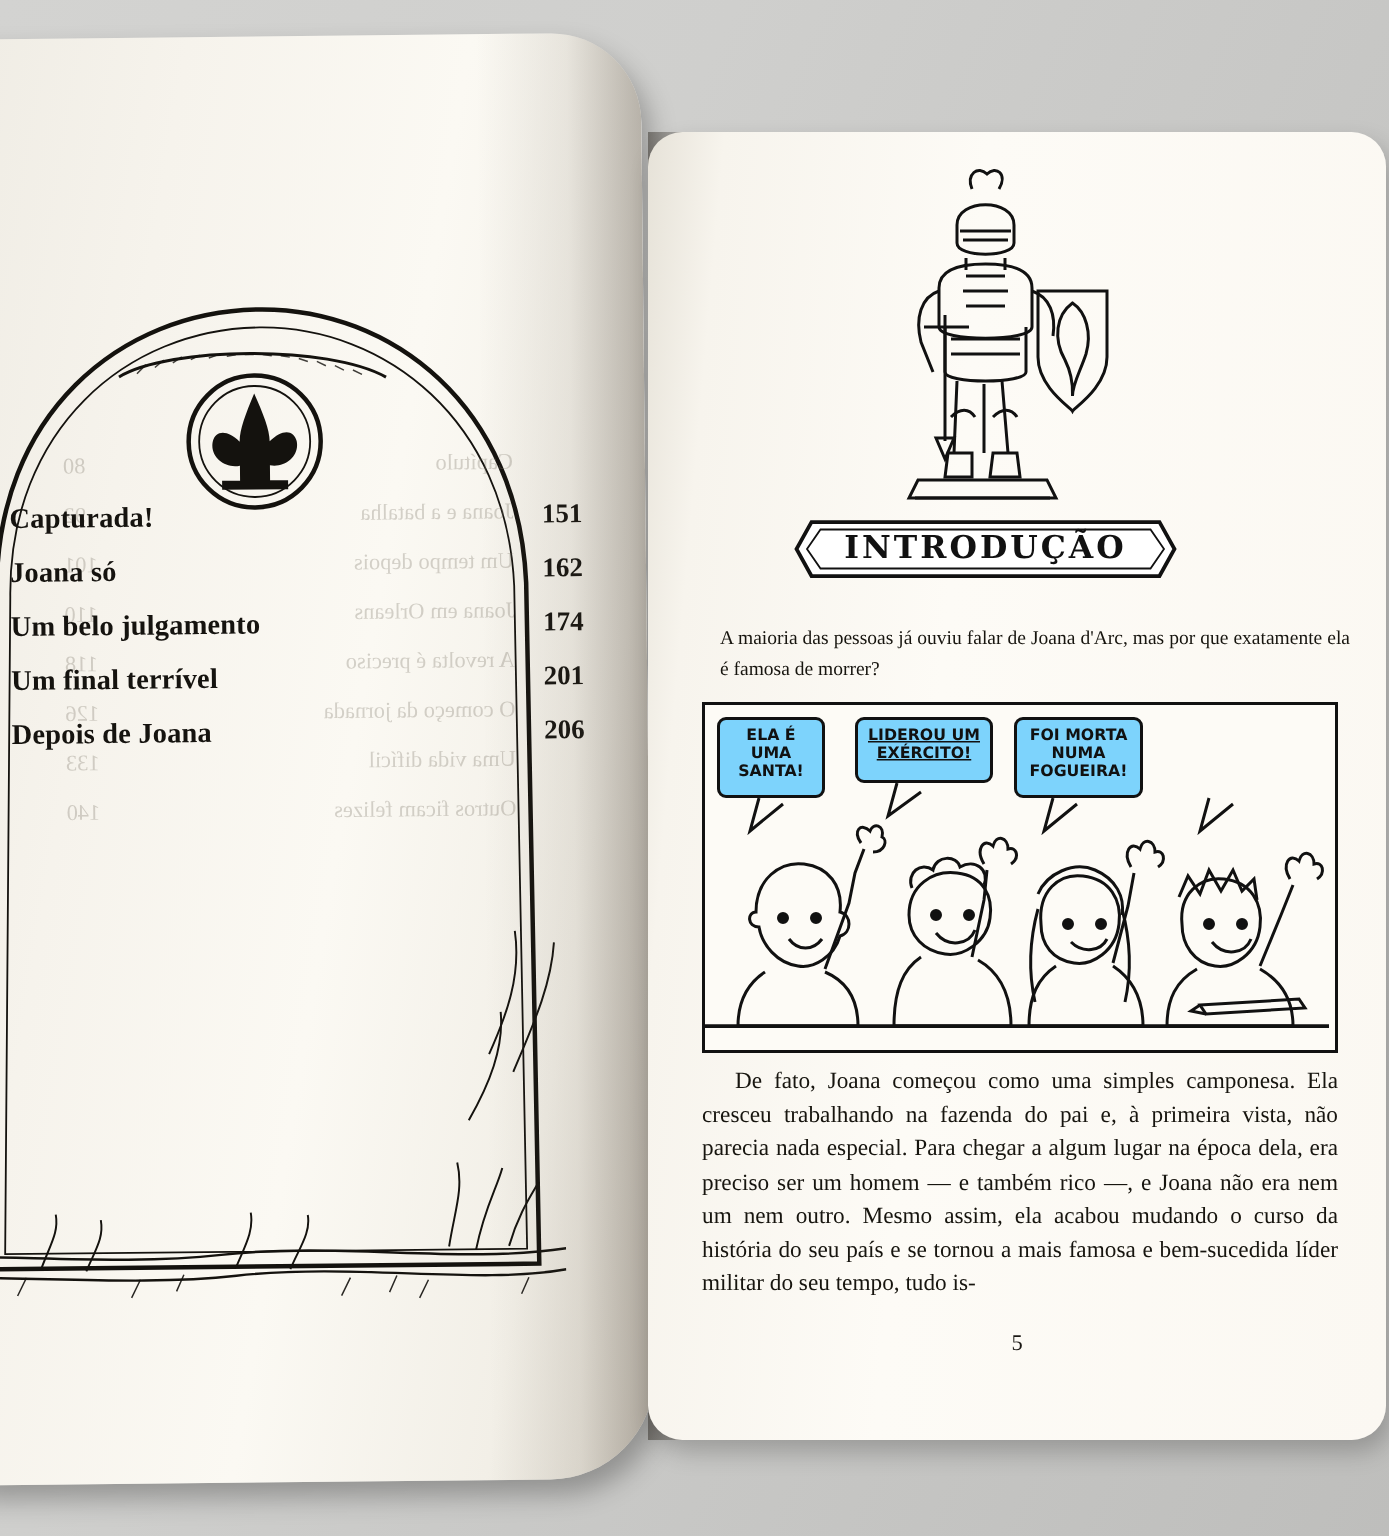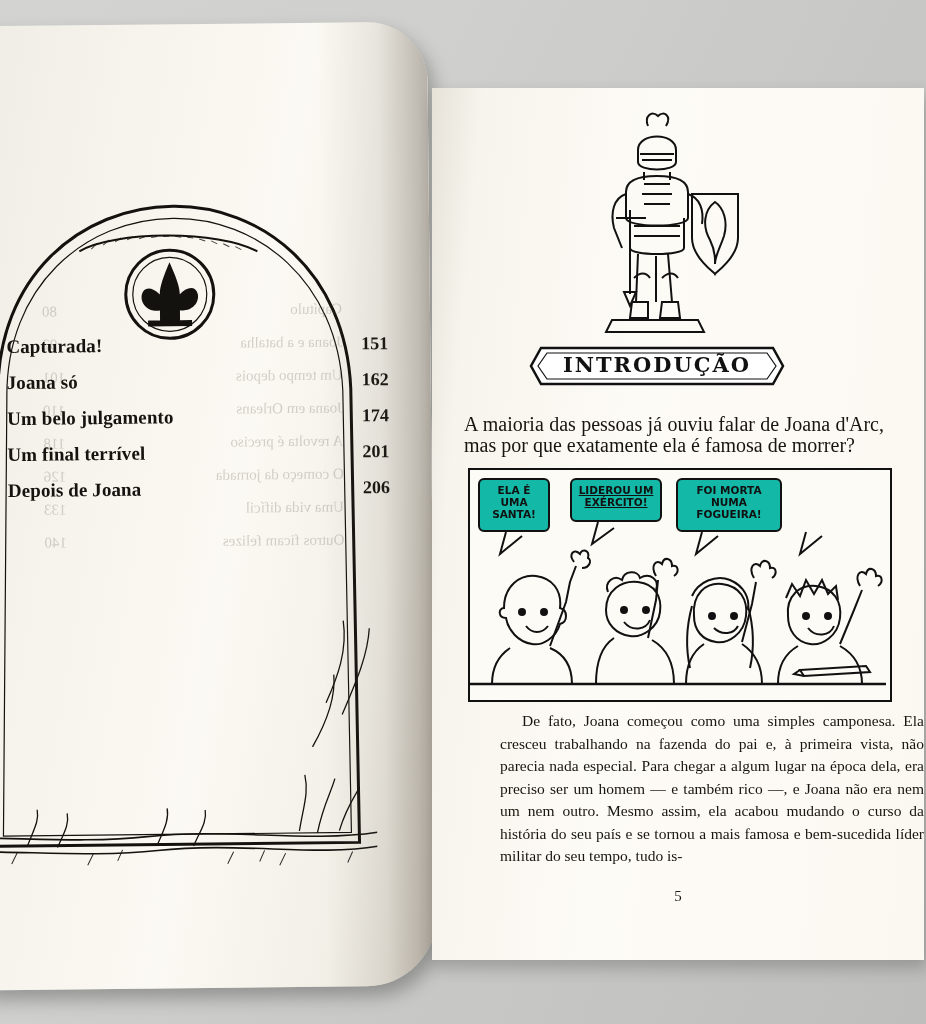--- a/index.html
+++ b/index.html
@@ -59,20 +59,21 @@
   
   .page-right {
     position: absolute;
     left: 432px;
     top: 88px;
     width: 492px;
     height: 872px;
     background: linear-gradient(95deg, #e6e2d8 0%, #f7f4ed 9%, #fdfbf6 40%, #fbf8f2 100%);
     box-shadow: 4px 8px 16px rgba(0,0,0,0.22);
     overflow: hidden;
+    border-radius: 23px;
   }
   .gutter-shadow {
     position: absolute;
     left: 432px;
     top: 88px;
     width: 46px;
     height: 872px;
     background: linear-gradient(to right, rgba(40,34,26,0.45), rgba(40,34,26,0.0));
     pointer-events: none;
   }
@@ -145,24 +146,24 @@
     left: 0; right: 0; top: 8px;
     text-align: center;
     font-family: "DejaVu Serif", serif;
     font-weight: bold;
     font-size: 21px;
     letter-spacing: 2px;
     color: #111;
   }
   .lede {
     position: absolute;
-    left: 32px;
+    left: 48px;
     top: 326px;
     width: 420px;
-    font-size: 20px;
+    font-size: 13px;
     line-height: 21px;
     color: #17150f;
     text-align: justify;
     font-family: Liberation Serif, serif;
   }
   .comic {
     position: absolute;
     left: 36px;
     top: 380px;
     width: 420px;
@@ -173,37 +174,36 @@
   .body-text {
     position: absolute;
     left: 36px;
     top: 622px;
     width: 424px;
     font-size: 15.5px;
     line-height: 22.5px;
     color: #17150f;
     text-align: justify;
     text-indent: 22px;
-    margin-left: 32px;
   }
   .folio {
     position: absolute;
     left: 0; right: 0;
     top: 800px;
     text-align: center;
     font-size: 15px;
     color: #1a1814;
   }
 
   
   .bubble {
     position: absolute;
     border: 2px solid #111;
     border-radius: 6px;
-    background: #14b8a6;
+    background: #7dd3fc;
     font-family: "DejaVu Sans", sans-serif;
     font-weight: bold;
     font-size: 10.5px;
     line-height: 12px;
     text-align: center;
     color: #111;
     padding: 4px 3px;
     box-sizing: border-box;
   }
 </style>
@@ -362,21 +362,21 @@
       </svg>
       <div class="label">INTRODUÇÃO</div>
     </div>
 
     <div class="lede">A maioria das pessoas já ouviu falar de Joana d'Arc, mas por que exatamente ela é famosa de morrer?</div>
 
     <div class="comic">
 
       <div class="bubble" style="left:8px; top:8px; width:72px; height:54px;">ELA É UMA SANTA!</div>
       <div class="bubble" style="left:100px; top:8px; width:92px; height:44px;text-decoration:underline;">LIDEROU UM EXÉRCITO!</div>
-      <div class="bubble" style="left:206px; top:8px; width:106px; height:54px;">FOI MORTA NUMA FOGUEIRA!</div>
+      <div class="bubble" style="left:206px; top:8px; width:86px; height:54px;">FOI MORTA NUMA FOGUEIRA!</div>
 
       <svg viewBox="0 0 416 226" width="416" height="226" style="position:absolute;left:0;top:0;">
         <g fill="none" stroke="#111" stroke-width="2">
 
           <path d="M36 62 L30 84 L52 66"></path>
           <path d="M128 52 L122 74 L144 58"></path>
           <path d="M232 62 L226 84 L248 66"></path>
           <path d="M336 62 L330 84 L352 66"></path>
 
           <path d="M34 138 C34 116 50 104 66 106 C82 108 92 120 90 138 C98 140 98 152 90 154

